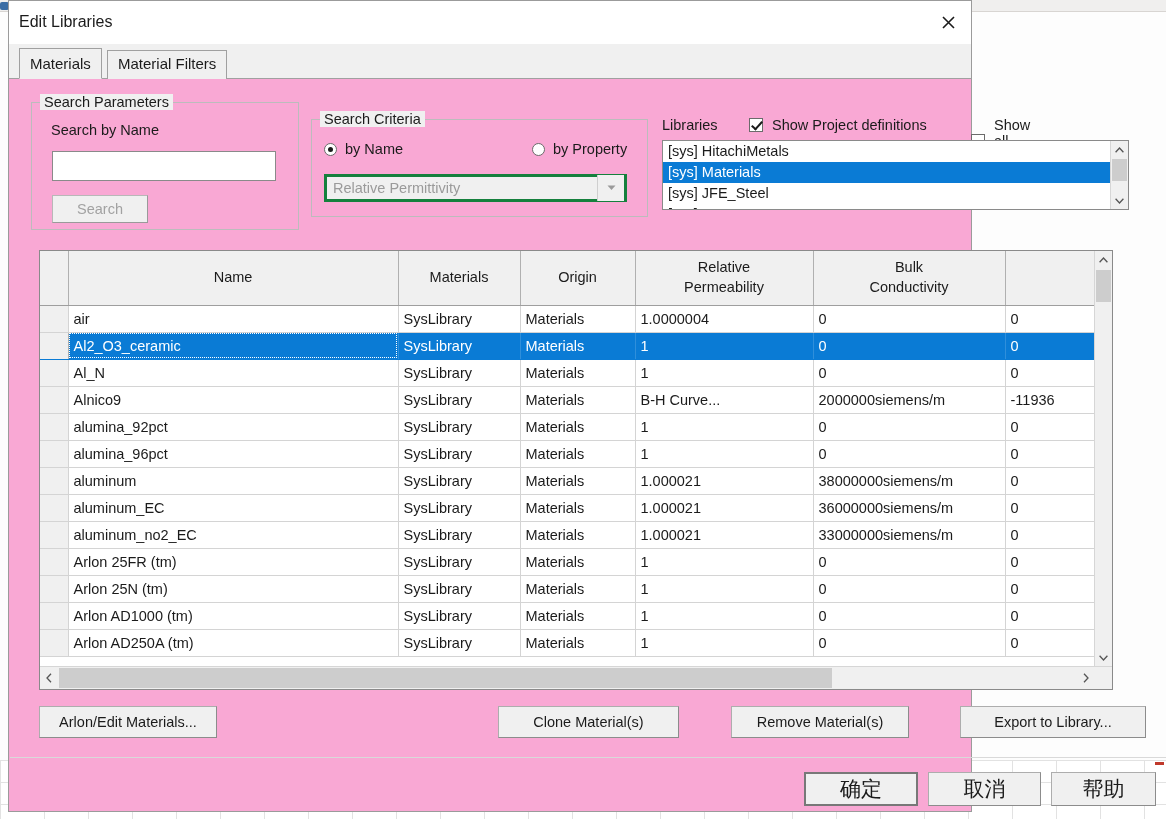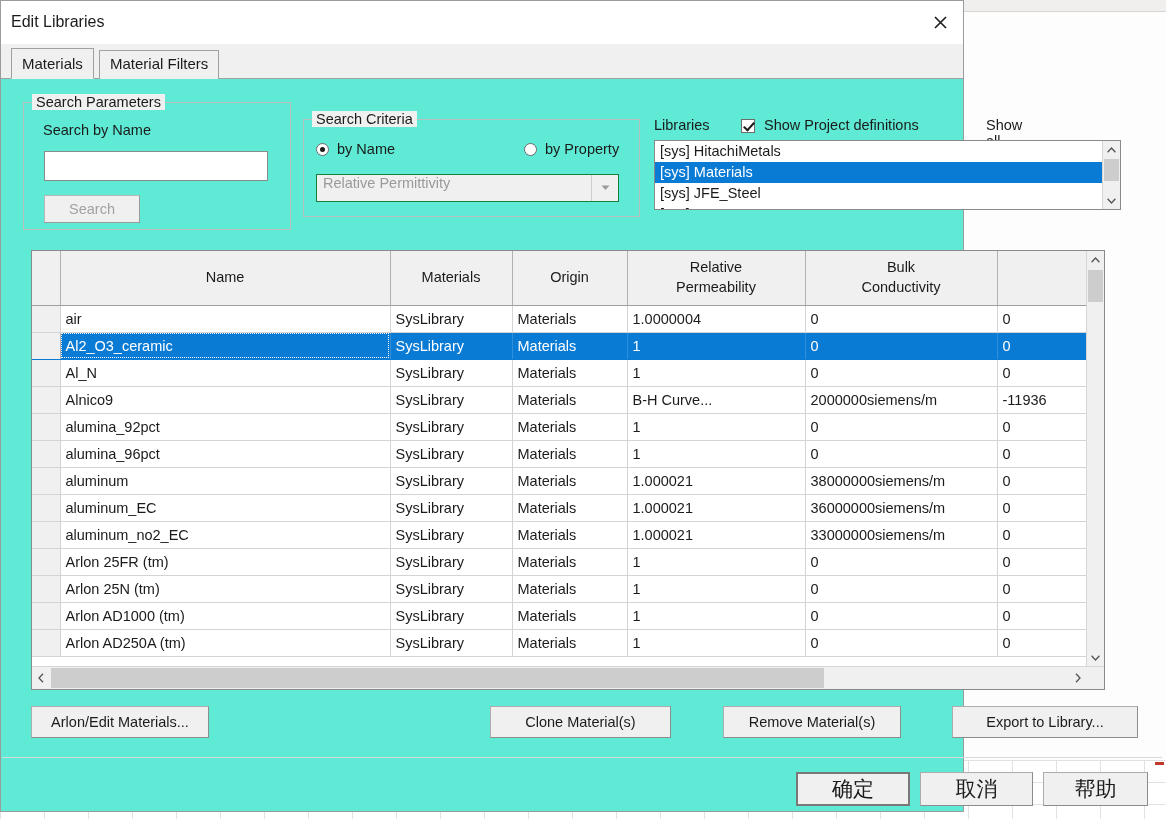--- a/index.html
+++ b/index.html
@@ -66,24 +66,24 @@
   #bg-axis-dot {
     position: absolute;
     left: 1155px; top: 762px;
     width: 9px; height: 3px;
     background: #c0392b;
   }
 
   
   #dialog {
     position: absolute;
-    left: 0; top: 0;
+    left: 8px; top: 0;
     width: 964px;
     height: 812px;
-    background: #5eead4;
+    background: #f9a8d4;
     border: 1px solid #9b9b9b;
     box-sizing: border-box;
   }
   #title-bar {
     position: relative;
     height: 43px;
     background: #ffffff;
     border-bottom: 1px solid #e6e6e6;
   }
   #dialog-title {
@@ -225,24 +225,24 @@
     width: 5px; height: 5px;
     border-radius: 50%;
     background: #1b1b1b;
   }
 
   #property-select {
     position: absolute;
     left: 12px; top: 54px;
     width: 303px; height: 28px;
     box-sizing: border-box;
-    border: 1px solid #15803d;
+    border: 3px solid #15803d;
     background: #f0f0f0;
     display: flex;
-    align-items: flex-start;
+    align-items: center;
     cursor: default;
   }
   #property-select-text {
     flex: 1;
     padding-left: 6px;
     color: #9a9a9a;
     font-size: 14.5px;
     white-space: nowrap;
     overflow: hidden;
   }
@@ -258,21 +258,21 @@
 
   
   #libraries-label {
     position: absolute;
     left: 653px; top: 116px;
     font-size: 14.5px;
   }
   .checkbox-row {
     position: absolute;
     display: flex;
-    align-items: flex-end;
+    align-items: center;
     gap: 9px;
     font-size: 14.5px;
     cursor: pointer;
   }
   #chk-project-defs { left: 740px; top: 116px; }
   #chk-all-libs { left: 962px; top: 116px; }
   .checkbox-box {
     width: 14px; height: 14px;
     border: 1px solid #6b6b6b;
     background: #ffffff;

